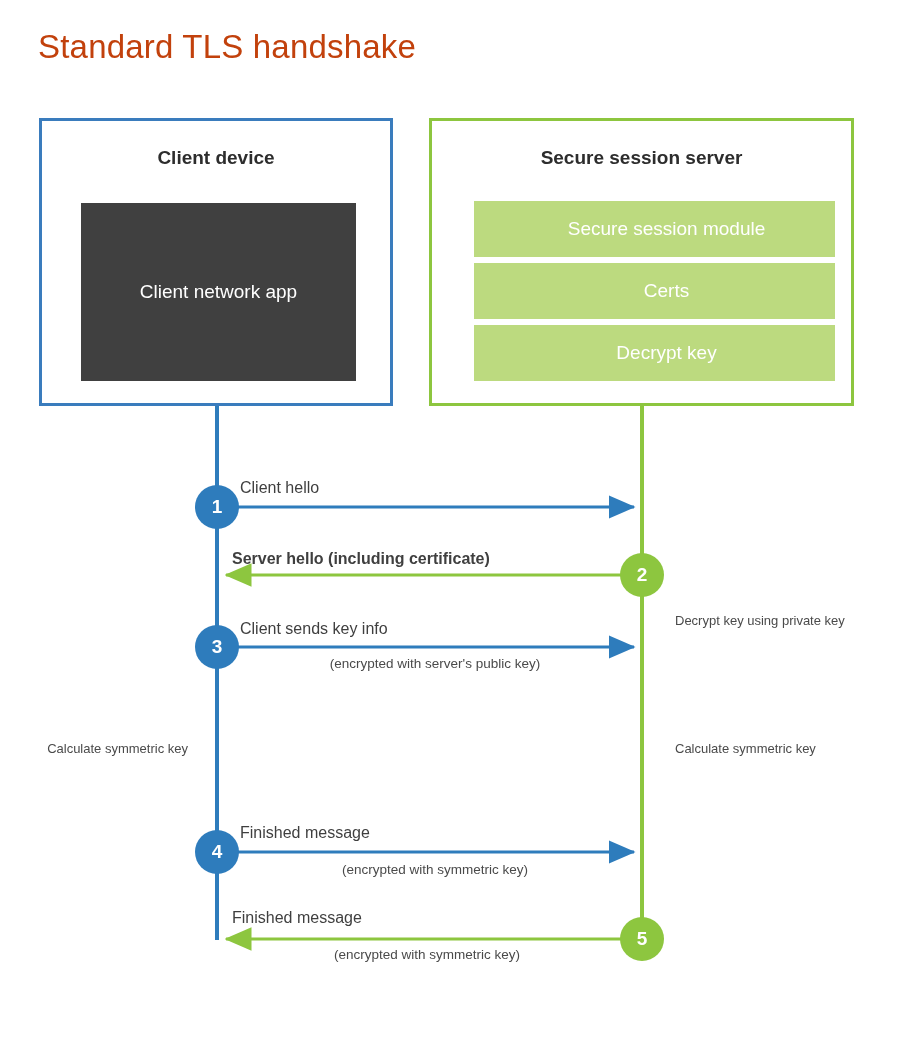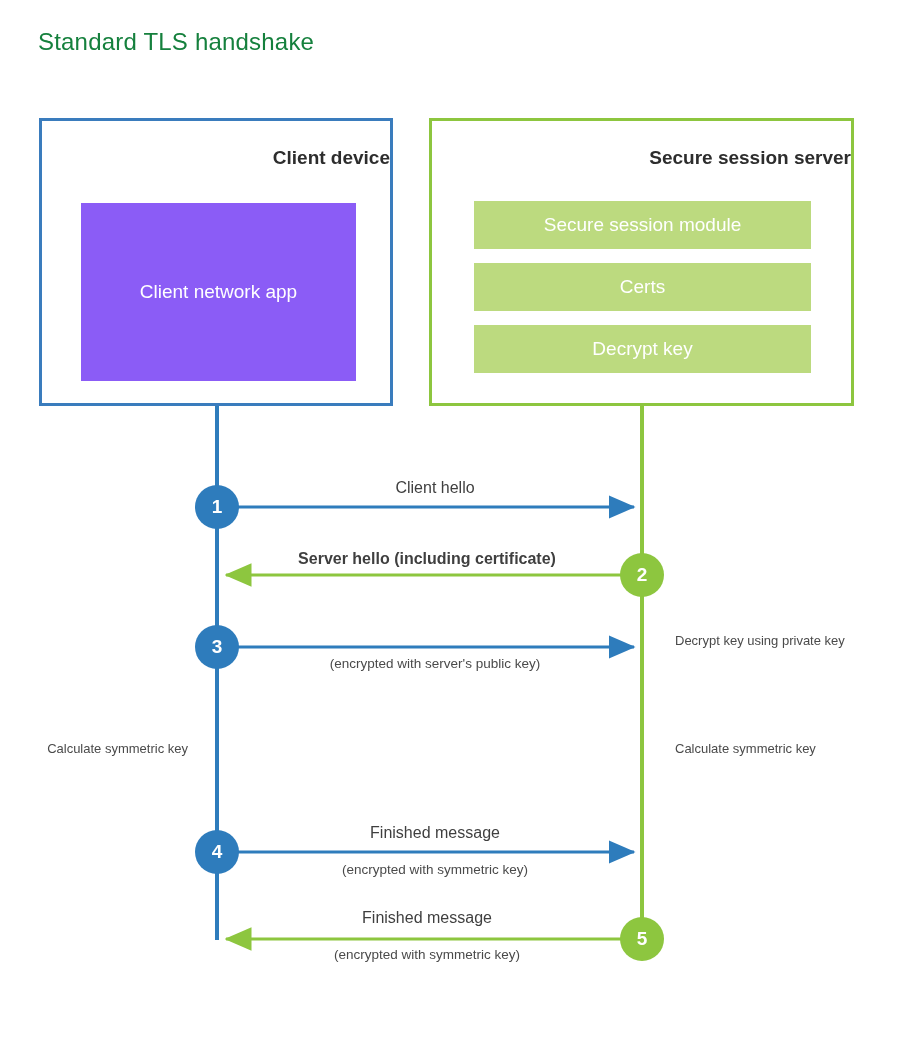--- a/index.html
+++ b/index.html
@@ -23,24 +23,24 @@
     top: 0;
     width: 900px;
     height: 1058px;
   }
 
   
   .page-title {
     position: absolute;
     left: 38px;
     top: 28px;
-    font-size: 24px;
+    font-size: 33px;
     font-weight: 300;
     letter-spacing: 0.2px;
-    color: #15803d;
+    color: #c2410c;
     white-space: nowrap;
   }
 
   
   .participant-box {
     position: absolute;
     background: #ffffff;
     box-sizing: border-box;
   }
   .box-client {
@@ -55,59 +55,60 @@
     top: 118px;
     width: 425px;
     height: 288px;
     border: 3px solid #8dc63f;
   }
   .box-title {
     position: absolute;
     left: 0;
     right: 0;
     top: 26px;
-    text-align: right;
+    text-align: center;
     font-size: 19px;
     font-weight: bold;
     color: #2d2d2d;
   }
 
   
   .client-app-block {
     position: absolute;
     left: 39px;
     top: 82px;
     width: 275px;
     height: 178px;
-    background: #8b5cf6;
+    background: #404040;
     color: #ffffff;
     font-size: 19px;
     font-weight: 400;
     display: flex;
     align-items: center;
     justify-content: center;
     text-align: center;
     line-height: 1.35;
     padding: 0 14px;
     box-sizing: border-box;
   }
 
   
   .server-bar {
     position: absolute;
     left: 42px;
     width: 337px;
-    height: 48px;
+    height: 56px;
     background: #bcda7f;
     color: #ffffff;
     font-size: 19px;
     display: flex;
     align-items: center;
     justify-content: center;
     text-align: center;
+    padding-left: 24px;
   }
   .server-bar-0 { top: 80px; }
   .server-bar-1 { top: 142px; }
   .server-bar-2 { top: 204px; }
 
   
   #seq-svg {
     position: absolute;
     left: 0;
     top: 0;
@@ -127,21 +128,20 @@
     color: #ffffff;
     font-size: 19px;
     font-weight: bold;
   }
   .step-circle.blue  { background: #2e7cbc; }
   .step-circle.green { background: #8dc63f; }
 
   
   .msg-main {
     position: absolute;
-    text-align: center;
     font-size: 16px;
     color: #3f3f3f;
     white-space: nowrap;
   }
   .msg-sub {
     position: absolute;
     text-align: center;
     font-size: 13.5px;
     color: #4a4a4a;
     white-space: nowrap;
@@ -208,27 +208,28 @@
   <div class="step-circle blue" style="left:195px; top:625px;">3</div>
 
   <div class="step-circle blue" style="left:195px; top:830px;">4</div>
 
   <div class="step-circle green" style="left:620px; top:917px;">5</div>
 
   <div class="msg-main" style="left:240px; top:479px; width:390px;">Client hello</div>
 
   <div class="msg-main" style="left:232px; top:550px; width:390px;font-weight:bold;">Server hello (including certificate)</div>
 
+  <div class="msg-main" style="left:240px; top:620px; width:390px;">Client sends key info</div>
   <div class="msg-sub" style="left:240px; top:656px; width:390px;">(encrypted with server's public key)</div>
 
   <div class="msg-main" style="left:240px; top:824px; width:390px;">Finished message</div>
   <div class="msg-sub" style="left:240px; top:862px; width:390px;">(encrypted with symmetric key)</div>
 
   <div class="msg-main" style="left:232px; top:909px; width:390px;">Finished message</div>
   <div class="msg-sub" style="left:232px; top:947px; width:390px;">(encrypted with symmetric key)</div>
 
-  <div class="side-note right" style="left:675px; top:632px; width:190px;">Decrypt key using private key</div>
+  <div class="side-note right" style="left:675px; top:612px; width:190px;">Decrypt key using private key</div>
 
   <div class="side-note left" style="left:20px; top:740px; width:168px;">Calculate symmetric key</div>
 
   <div class="side-note right" style="left:675px; top:740px; width:168px;">Calculate symmetric key</div>
 
 </div>
 
 </body></html>

